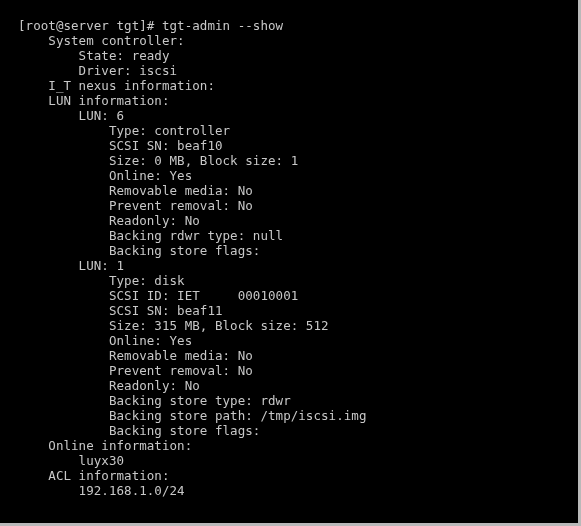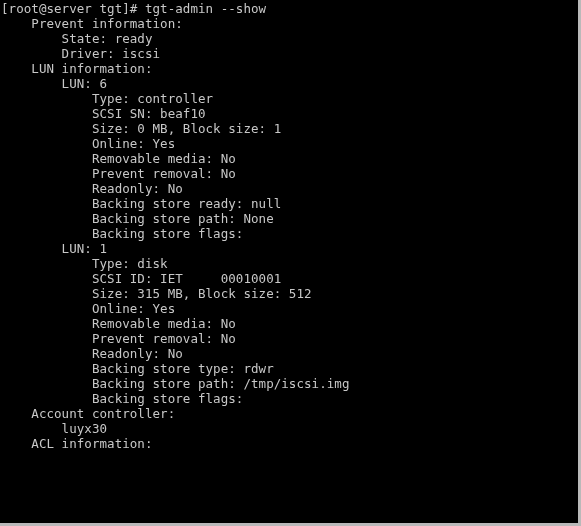--- a/index.html
+++ b/index.html
@@ -16,21 +16,21 @@
   }
   #terminal-window {
     position: relative;
     box-sizing: border-box;
     width: 581px;
     height: 526px;
     background: #000000;
     
     border-right: 3px solid #b9b9b9;
     border-bottom: 3px solid #b9b9b9;
-    padding: 0;
+    padding: 17px;
     overflow: hidden;
   }
   #terminal-screen {
     box-sizing: border-box;
     width: 100%;
     height: 100%;
     background: #000000;
     padding: 1px 0 0 1px;
     overflow: hidden;
   }
@@ -48,45 +48,47 @@
     font-smooth: never;
   }
 </style>
 </head>
 <body>
 
 <div id="terminal-window">
   <div id="terminal-screen">
     <div id="output-lines">
         <div class="line">[root@server tgt]# tgt-admin --show</div>
-        <div class="line">    Prevent information:</div>
+        <div class="line">    System controller:</div>
         <div class="line">        State: ready</div>
         <div class="line">        Driver: iscsi</div>
+        <div class="line">    I_T nexus information:</div>
         <div class="line">    LUN information:</div>
         <div class="line">        LUN: 6</div>
         <div class="line">            Type: controller</div>
         <div class="line">            SCSI SN: beaf10</div>
         <div class="line">            Size: 0 MB, Block size: 1</div>
         <div class="line">            Online: Yes</div>
         <div class="line">            Removable media: No</div>
         <div class="line">            Prevent removal: No</div>
         <div class="line">            Readonly: No</div>
-        <div class="line">            Backing store ready: null</div>
-        <div class="line">            Backing store path: None</div>
+        <div class="line">            Backing rdwr type: null</div>
         <div class="line">            Backing store flags:</div>
         <div class="line">        LUN: 1</div>
         <div class="line">            Type: disk</div>
         <div class="line">            SCSI ID: IET     00010001</div>
+        <div class="line">            SCSI SN: beaf11</div>
         <div class="line">            Size: 315 MB, Block size: 512</div>
         <div class="line">            Online: Yes</div>
         <div class="line">            Removable media: No</div>
         <div class="line">            Prevent removal: No</div>
         <div class="line">            Readonly: No</div>
         <div class="line">            Backing store type: rdwr</div>
         <div class="line">            Backing store path: /tmp/iscsi.img</div>
         <div class="line">            Backing store flags:</div>
-        <div class="line">    Account controller:</div>
+        <div class="line">    Online information:</div>
         <div class="line">        luyx30</div>
         <div class="line">    ACL information:</div>
+        <div class="line">        192.168.1.0/24</div>
       </div>
 
   </div>
 </div>
 
 </body></html>

